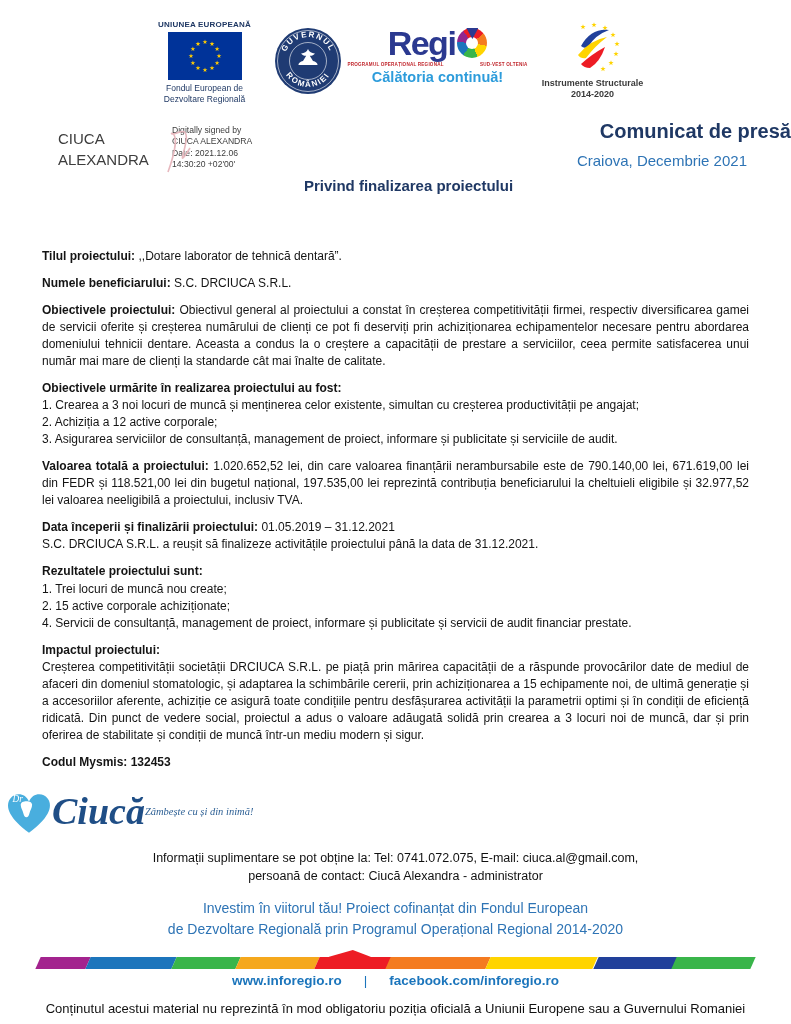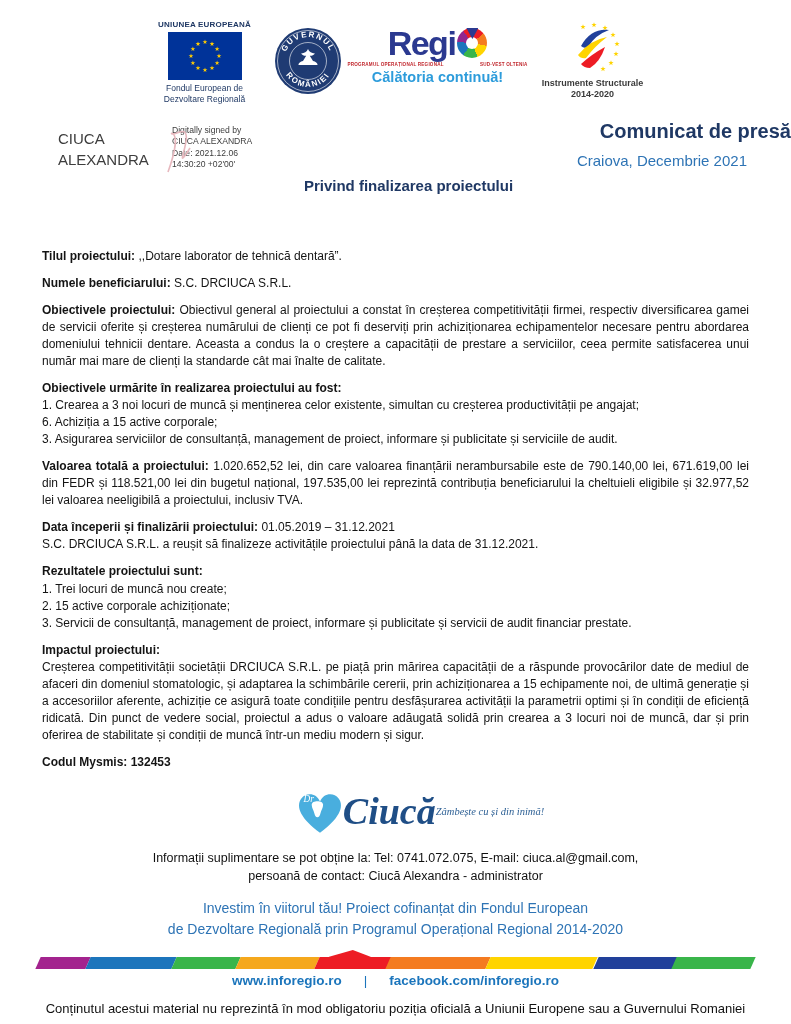--- a/index.html
+++ b/index.html
@@ -40,21 +40,21 @@
   .dateline { position:absolute; right:44px; top:40px; font-size:15px; color:#2E74B5; }
   .subtitle { position:absolute; left:13px; width:100%; top:62px; text-align:center; font-size:15px; font-weight:bold; color:#1F3864; line-height:1.55; }
 
   
   .body-text { padding:14px 42px 0 42px; font-size:12px; line-height:1.42; text-align:justify; color:#141414; }
   .para { margin-bottom:10px; }
   .b { font-weight:bold; }
 
   
   .footer { position:absolute; left:0; right:0; bottom:8px; text-align:center; }
-  .ciuca-logo { display:flex; justify-content:center; align-items:center; height:62px;padding-left:44px; }
+  .ciuca-logo { display:flex; align-items:center; height:62px; }
   .ciuca-col { display:flex; flex-direction:row; align-items:center; margin-left:-6px; }
   .ciuca-name { font-family:"Liberation Serif", serif; font-style:italic; font-weight:bold; font-size:38px; color:#1F4E86; line-height:1; }
   .ciuca-tag { font-family:"Liberation Serif", serif; font-style:italic; font-size:10.5px; color:#2C5F94; margin-top:1px; }
   .contact { font-size:12.5px; color:#111; line-height:1.5; margin-top:7px; }
   .funding { font-size:14px; color:#2E74B5; line-height:1.5; margin-top:12px; }
   .rainbow { display:flex; align-items:flex-end; height:20px; margin:9px 38px 4px 38px; }
   .rb { height:12px; transform:skewX(-24deg); }
   .rb1 { flex:7;  background:#A3238E; }
   .rb2 { flex:12; background:#1C75BC; }
   .rb3 { flex:9;  background:#39B54A; }
@@ -186,38 +186,38 @@
       <span class="b">Numele beneficiarului:</span><span> S.C. DRCIUCA S.R.L.</span>
     </div>
 
     <div class="para">
       <span class="b">Obiectivele proiectului:</span><span> Obiectivul general al proiectului a constat în creșterea competitivității firmei, respectiv diversificarea gamei de servicii oferite și creșterea numărului de clienți ce pot fi deserviți prin achiziționarea echipamentelor necesare pentru abordarea domeniului tehnicii dentare. Aceasta a condus la o creștere a capacității de prestare a serviciilor, ceea permite satisfacerea unui număr mai mare de clienți la standarde cât mai înalte de calitate.</span>
     </div>
 
     <div class="para">
       <div class="b">Obiectivele urmărite în realizarea proiectului au fost:</div>
       <div>1. Crearea a 3 noi locuri de muncă și menținerea celor existente, simultan cu creșterea productivității pe angajat;</div>
-      <div>6. Achiziția a 15 active corporale;</div>
+      <div>2. Achiziția a 12 active corporale;</div>
       <div>3. Asigurarea serviciilor de consultanță, management de proiect, informare și publicitate și serviciile de audit.</div>
     </div>
 
     <div class="para">
       <span class="b">Valoarea totală a proiectului:</span><span> 1.020.652,52 lei, din care valoarea finanțării nerambursabile este de 790.140,00 lei, 671.619,00 lei din FEDR și 118.521,00 lei din bugetul național, 197.535,00 lei reprezintă contribuția beneficiarului la cheltuieli eligibile și 32.977,52 lei valoarea neeligibilă a proiectului, inclusiv TVA.</span>
     </div>
 
     <div class="para">
       <div><span class="b">Data începerii și finalizării proiectului:</span><span> 01.05.2019 – 31.12.2021</span></div>
       <div>S.C. DRCIUCA S.R.L. a reușit să finalizeze activitățile proiectului până la data de 31.12.2021.</div>
     </div>
 
     <div class="para">
       <div class="b">Rezultatele proiectului sunt:</div>
       <div>1. Trei locuri de muncă nou create;</div>
       <div>2. 15 active corporale achiziționate;</div>
-      <div>3. Servicii de consultanță, management de proiect, informare și publicitate și servicii de audit financiar prestate.</div>
+      <div>4. Servicii de consultanță, management de proiect, informare și publicitate și servicii de audit financiar prestate.</div>
     </div>
 
     <div class="para">
       <div class="b">Impactul proiectului:</div>
       <div>Creșterea competitivității societății DRCIUCA S.R.L. pe piață prin mărirea capacității de a răspunde provocărilor date de mediul de afaceri din domeniul stomatologic, și adaptarea la schimbările cererii, prin achiziționarea a 15 echipamente noi, de ultimă generație și a accesoriilor aferente, achiziție ce asigură toate condițiile pentru desfășurarea activității la parametrii optimi și în condiții de eficiență ridicată. Din punct de vedere social, proiectul a adus o valoare adăugată solidă prin crearea a 3 locuri noi de muncă, dar și prin oferirea de stabilitate și condiții de muncă într-un mediu modern și sigur.</div>
     </div>
 
     <div class="para">
       <span class="b">Codul Mysmis: 132453</span>
     </div>

